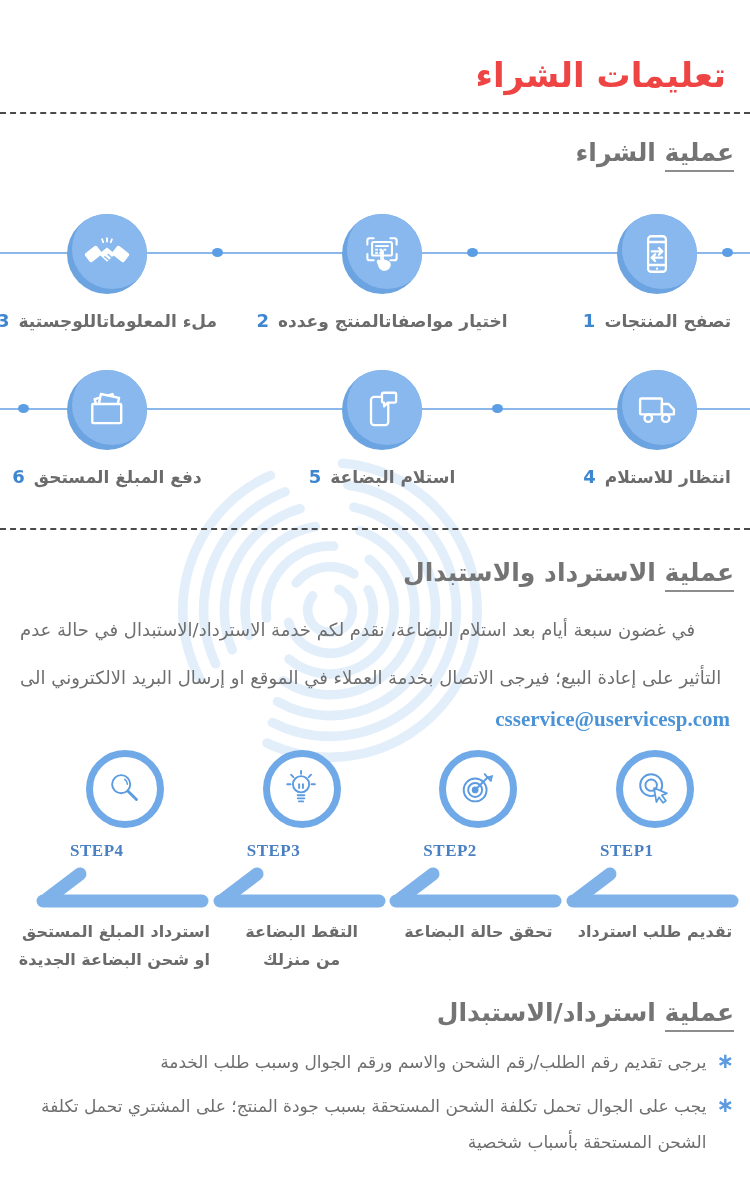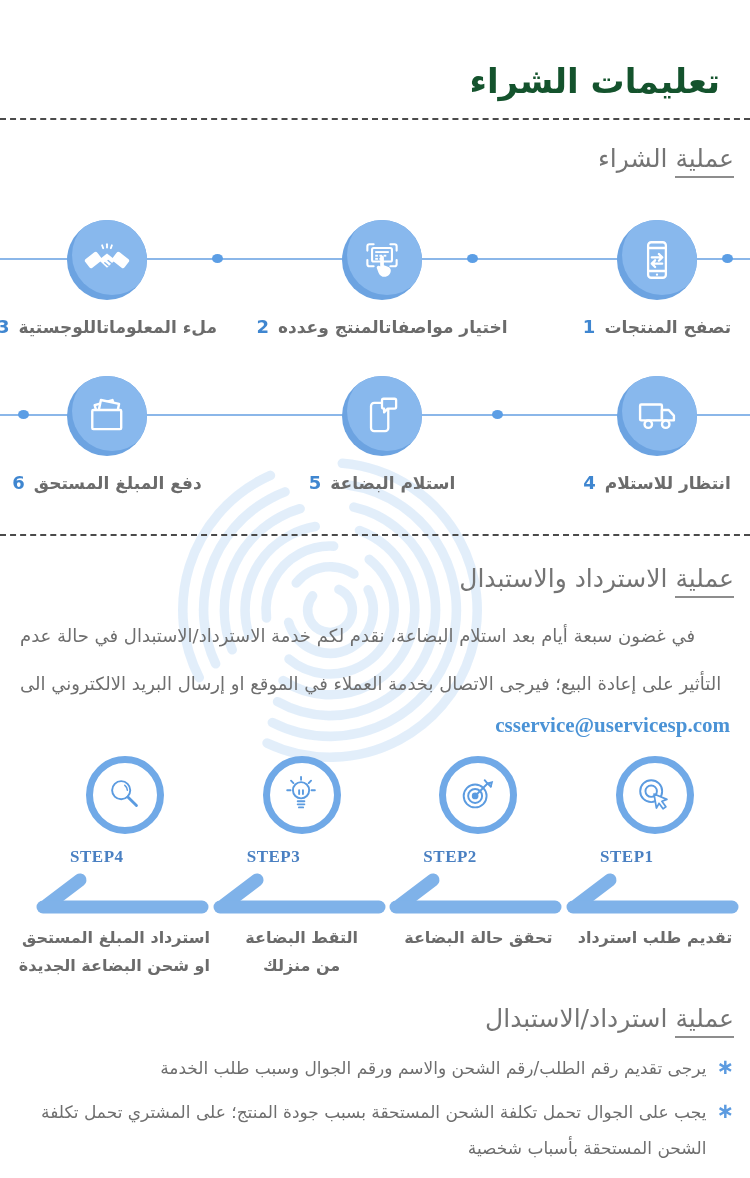--- a/index.html
+++ b/index.html
@@ -2,24 +2,24 @@
 <html lang="ar"><head>
 <meta charset="utf-8">
 <style>
   html,body{margin:0;padding:0;background:#fff;}
   .page{position:relative;width:750px;height:1178px;background:#fff;overflow:hidden;
         font-family:"DejaVu Sans",sans-serif;}
   .layer{position:relative;z-index:1;}
   
   .watermark{position:absolute;left:140px;top:450px;z-index:0;opacity:.8;}
   
-  .title{margin:14px;padding:44px 16px 0 0;text-align:right;font-size:34px;font-weight:bold;
-         color:#14532d;line-height:46px;}
+  .title{margin:8px;padding:44px 16px 0 0;text-align:right;font-size:34px;font-weight:bold;
+         color:#ef4444;line-height:46px;}
   .dashes{border:none;border-top:2px dashed #4a4a4a;margin:14px 0 0 0;}
-  h2.sec{margin:22px 16px 0 0;text-align:right;font-size:25px;font-weight:normal;color:#747474;line-height:34px;}
+  h2.sec{margin:22px 16px 0 0;text-align:right;font-size:25px;font-weight:bold;color:#747474;line-height:34px;}
   h2.sec .uword{border-bottom:2px solid #8d8d8d;padding-bottom:3px;}
   
   .icon-row{position:relative;height:80px;}
   .icon-row.r1{margin-top:44px;}
   .icon-row.r2{margin-top:36px;}
   .conn-line{position:absolute;left:0;right:0;top:38px;height:2px;background:#8bb7e9;}
   .dot{position:absolute;top:34px;width:11px;height:9px;border-radius:50%;background:#5c9ee5;}
   .cols3{position:relative;display:flex;justify-content:space-between;direction:rtl;
          padding-left:22px;padding-right:8px;height:80px;}
   .pcol{width:170px;display:flex;justify-content:center;}

